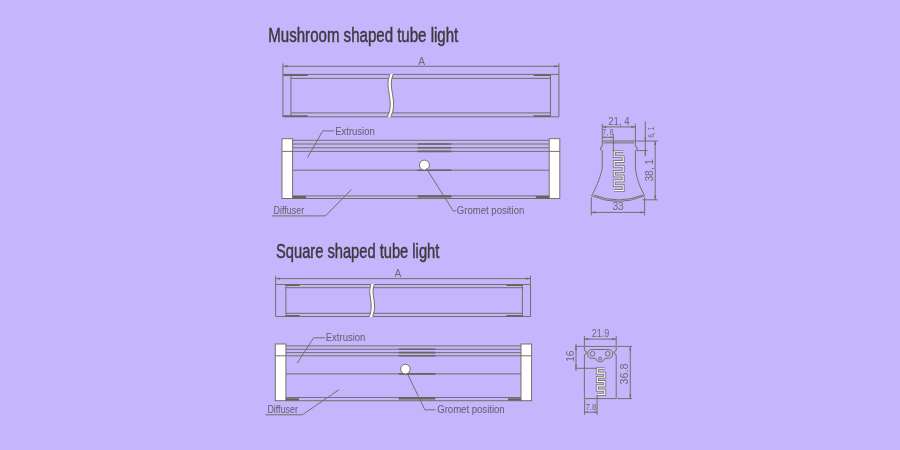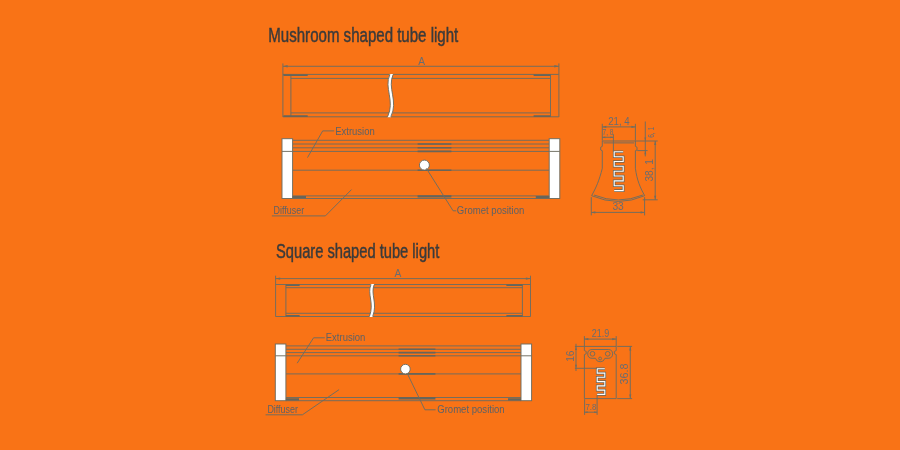--- a/index.html
+++ b/index.html
@@ -1,16 +1,16 @@
 <!DOCTYPE html>
 <html><head>
 <meta charset="utf-8">
 <style>
   html,body{margin:0;padding:0;background:#ffffff;}
-  .stage{position:relative;width:900px;height:450px;background:#f97316;overflow:hidden;
+  .stage{position:relative;width:900px;height:450px;background:#c4b5fd;overflow:hidden;
          font-family:"Liberation Sans",sans-serif;}
   svg{position:absolute;left:0;top:0;}
   svg text{font-family:"Liberation Sans",sans-serif;}
   .ln{stroke:#6f6d60;stroke-width:0.95;fill:none;}
   .lnthick{stroke:#67655a;fill:none;}
   .fillarrow{fill:#6f6d60;stroke:none;}
   .white{fill:#ffffff;stroke:none;}
   .white-snake{stroke:#ffffff;stroke-width:1.1;fill:none;}
   .wfill{fill:#ffffff;}
   .title-txt{fill:#3a3a3a;font-weight:normal;font-size:19.4px;stroke:#3a3a3a;stroke-width:0.45;paint-order:stroke;}

